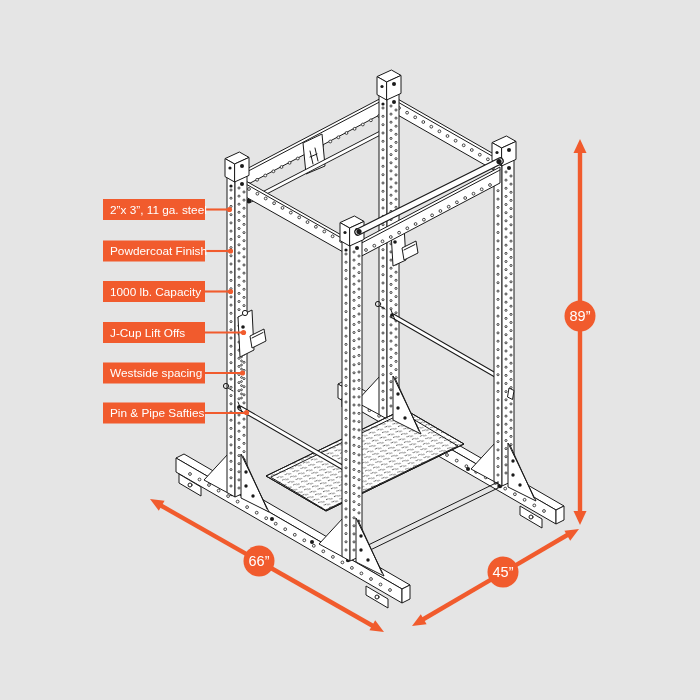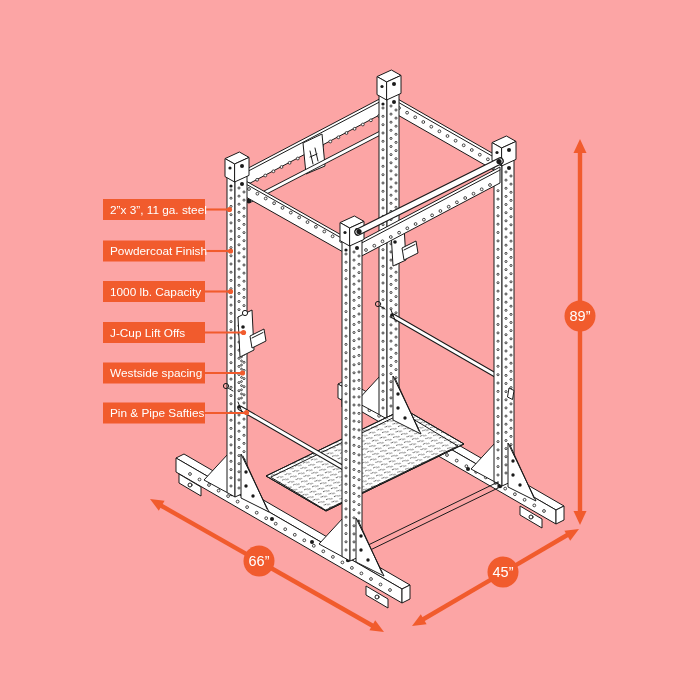--- a/index.html
+++ b/index.html
@@ -1,16 +1,16 @@
 <!DOCTYPE html>
 <html style="--accent: #F15B2D; --line: #1A1A1A; --label-text: #FFFFFF;"><head>
 <meta charset="utf-8">
 <style>
   html,body{margin:0;padding:0;background:#fff;}
-  .stage{position:relative;width:700px;height:700px;background:#fca5a5;overflow:hidden;
+  .stage{position:relative;width:700px;height:700px;background:#e5e5e5;overflow:hidden;
          font-family:"Liberation Sans",sans-serif;}
   .stage svg{position:absolute;left:0;top:0;}
   .wf{fill:#fff;stroke:var(--line,#1a1a1a);stroke-width:1;stroke-linejoin:round;}
   .ln{fill:none;stroke:var(--line,#1a1a1a);stroke-width:1;stroke-linecap:round;stroke-linejoin:round;}
   .bolt{fill:var(--line,#1a1a1a);stroke:none;}
   g[data-holes] circle{fill:#fff;stroke:var(--line,#1a1a1a);stroke-width:.8;}
   .acc-f{fill:var(--accent,#F15B2D);}
   .leader{stroke:var(--accent,#F15B2D);stroke-width:2.1;}
   .dimline{stroke:var(--accent,#F15B2D);stroke-width:4.4;fill:none;}
   .callout-text{fill:var(--label-text,#fff);font-size:11.8px;}

